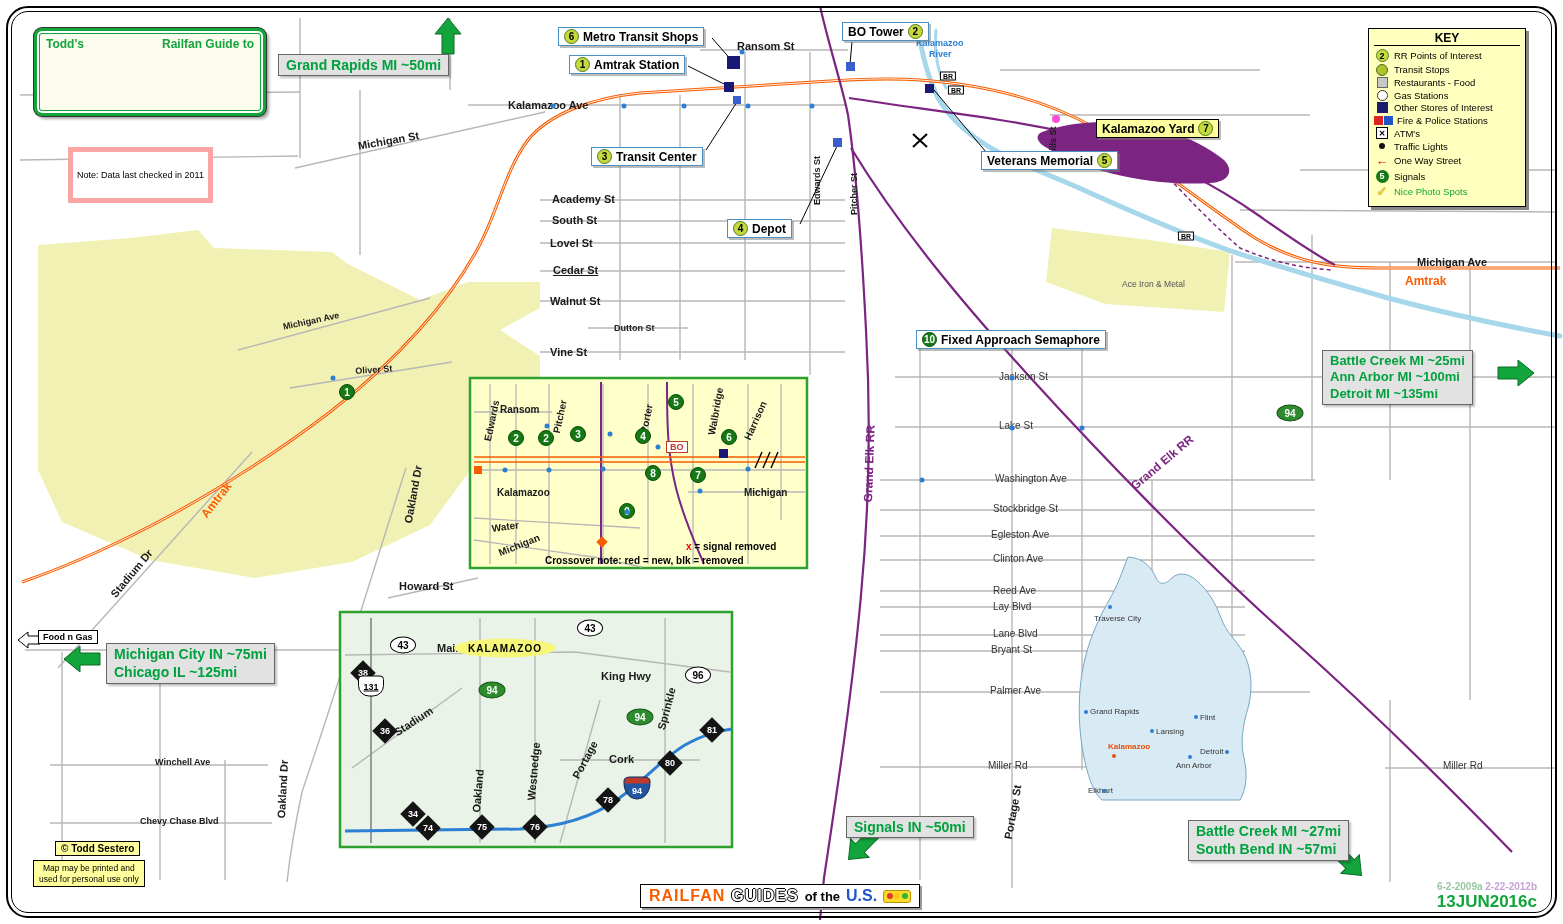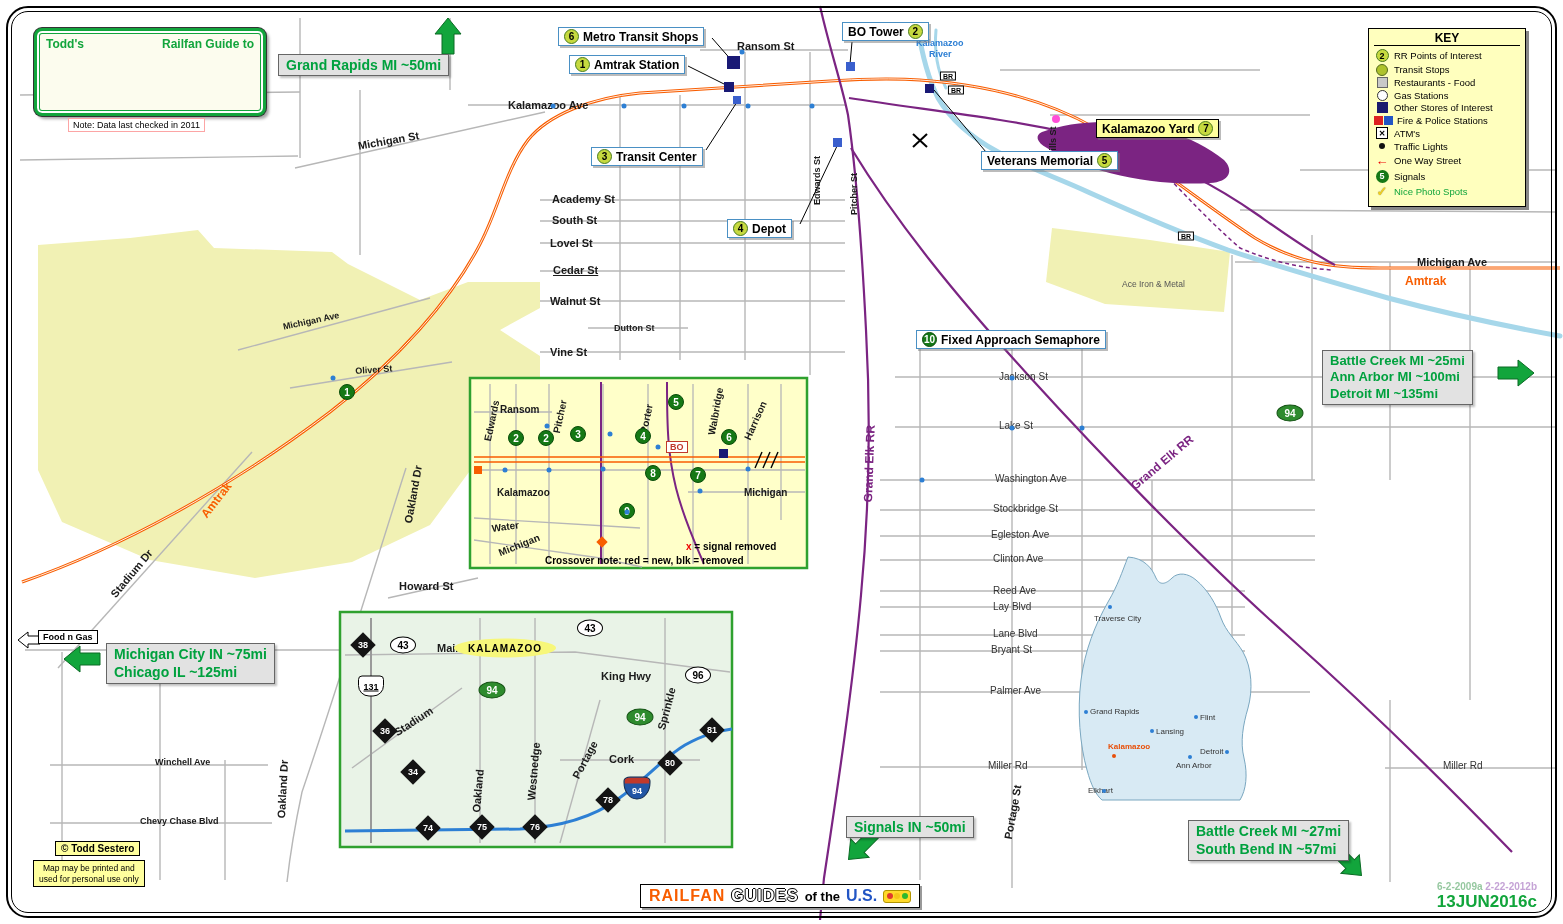--- a/index.html
+++ b/index.html
@@ -41,21 +41,21 @@
 .kc-atm{width:12px;height:12px;background:#fff;border:1px solid #000;font-size:8px;font-weight:bold}
 .kc-dot{width:6px;height:6px;border-radius:50%;background:#111}
 .kc-ow{color:#e00;font-weight:bold;font-size:13px}
 .kc-sig{width:13px;height:13px;border-radius:50%;background:#157815;color:#fff;font-size:9px;font-weight:bold}
 .kc-photo{color:#f0d020;font-weight:bold;font-size:13px;text-shadow:0 0 1px #777}
 .fpr{width:9px;height:9px;background:#d22;display:inline-block;margin-right:1px}
 .fpb{width:9px;height:9px;background:#2255c4;display:inline-block}
 .titlebox{position:absolute;left:34px;top:28px;width:232px;height:88px;background:#fcfcee;border:3px solid #12a53c;border-radius:8px;box-shadow:0 0 0 1px #333,3px 3px 3px rgba(0,0,0,.35),inset 0 0 0 2px #fff,inset 0 0 0 3px #12a53c;padding:6px 9px 4px;z-index:15}
 .trow{display:flex;justify-content:space-between;font-size:12px;font-weight:bold;color:#12a53c}
 .tcity{font-size:32px;font-weight:bold;color:#12a53c;margin-top:3px;letter-spacing:-1px}
-.notebox{position:absolute;left:68px;top:118px;background:#fff;border:1px solid #fca5a5;font-size:9px;padding:1px 4px;z-index:15;white-space:nowrap}
+.notebox{position:absolute;left:68px;top:147px;background:#fff;border:5px solid #fca5a5;font-size:9px;padding:18px 4px;z-index:15;white-space:nowrap}
 .inote{position:absolute;font-size:10px;font-weight:bold;color:#000;z-index:12;white-space:nowrap}
 .redx{color:#e00}
 .bo{position:absolute;left:666px;top:441px;background:#fff;border:1px solid #c0392b;color:#c0392b;font-size:9px;font-weight:bold;padding:0 3px;z-index:12}
 .cityoval{position:absolute;transform:translate(-50%,-50%);background:#f7f77a;border-radius:50%;padding:4px 14px;font-size:10px;font-weight:bold;letter-spacing:1px;z-index:11;white-space:nowrap}
 .shw{position:absolute;transform:translate(-50%,-50%);width:26px;height:26px;z-index:12}
 .dia{position:absolute;left:4px;top:4px;right:4px;bottom:4px;background:#141414;transform:rotate(45deg);display:block}
 .dtx{position:absolute;inset:0;display:flex;align-items:center;justify-content:center;color:#fff;font-size:9px;font-style:normal}
 .oval{position:absolute;transform:translate(-50%,-50%);background:#fff;border:1.5px solid #000;border-radius:50%;min-width:26px;height:17px;padding:0 3px;font-size:10px;font-weight:bold;display:flex;align-items:center;justify-content:center;z-index:12}
 .goval{position:absolute;transform:translate(-50%,-50%);background:#2e8b2e;color:#fff;border:1px solid #145214;border-radius:50%;width:27px;height:17px;font-size:10px;font-weight:bold;display:flex;align-items:center;justify-content:center;z-index:12}
 .uss{position:absolute;transform:translate(-50%,-50%);background:#fff;border:1.5px solid #000;border-radius:4px 4px 11px 11px;width:26px;height:21px;font-size:9px;font-weight:bold;display:flex;align-items:center;justify-content:center;z-index:12}
@@ -303,29 +303,29 @@
       <div class="sig" style="left: 339px; top: 384px;">1</div>
       <div class="sig" style="left: 508px; top: 430px;">2</div>
       <div class="sig" style="left: 538px; top: 430px;">2</div>
       <div class="sig" style="left: 570px; top: 426px;">3</div>
       <div class="sig" style="left: 635px; top: 428px;">4</div>
       <div class="sig" style="left: 668px; top: 394px;">5</div>
       <div class="sig" style="left: 721px; top: 429px;">6</div>
       <div class="sig" style="left: 690px; top: 467px;">7</div>
       <div class="sig" style="left: 645px; top: 465px;">8</div>
       <div class="sig" style="left: 619px; top: 503px;">9</div>
-      <div class="shw" style="left: 363px; top: 645px;">
+      <div class="shw" style="left: 363px; top: 673px;">
         <i class="dia"></i>
         <b class="dtx">38</b>
       </div>
       <div class="shw" style="left: 385px; top: 731px;">
         <i class="dia"></i>
         <b class="dtx">36</b>
       </div>
-      <div class="shw" style="left: 413px; top: 772px; text-align: right;">
+      <div class="shw" style="left: 413px; top: 814px; text-align: right;">
         <i class="dia"></i>
         <b class="dtx">34</b>
       </div>
       <div class="shw" style="left: 428px; top: 828px;">
         <i class="dia"></i>
         <b class="dtx">74</b>
       </div>
       <div class="shw" style="left: 482px; top: 827px;">
         <i class="dia"></i>
         <b class="dtx">75</b>

